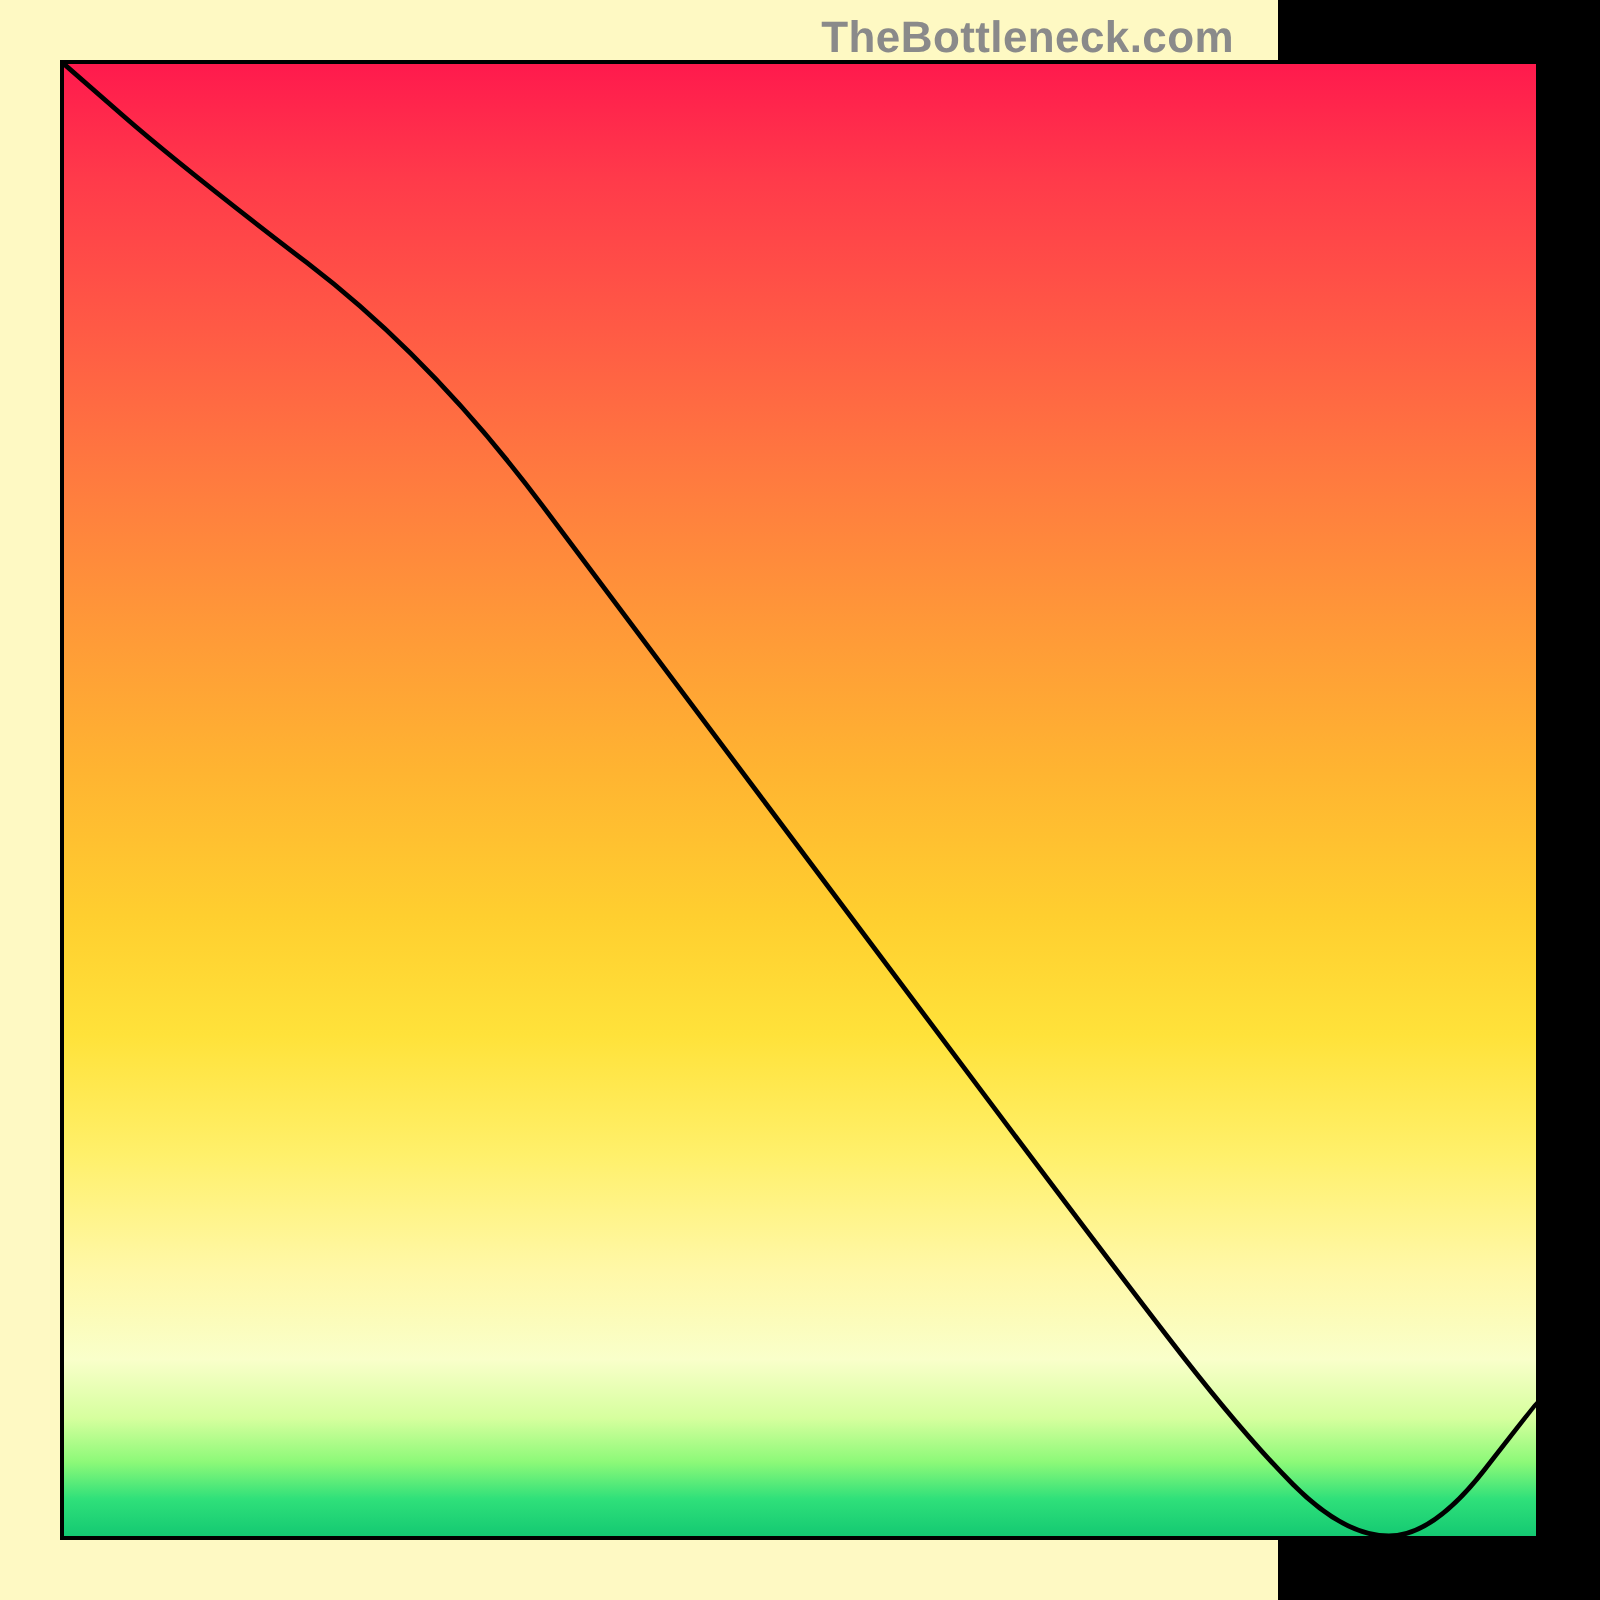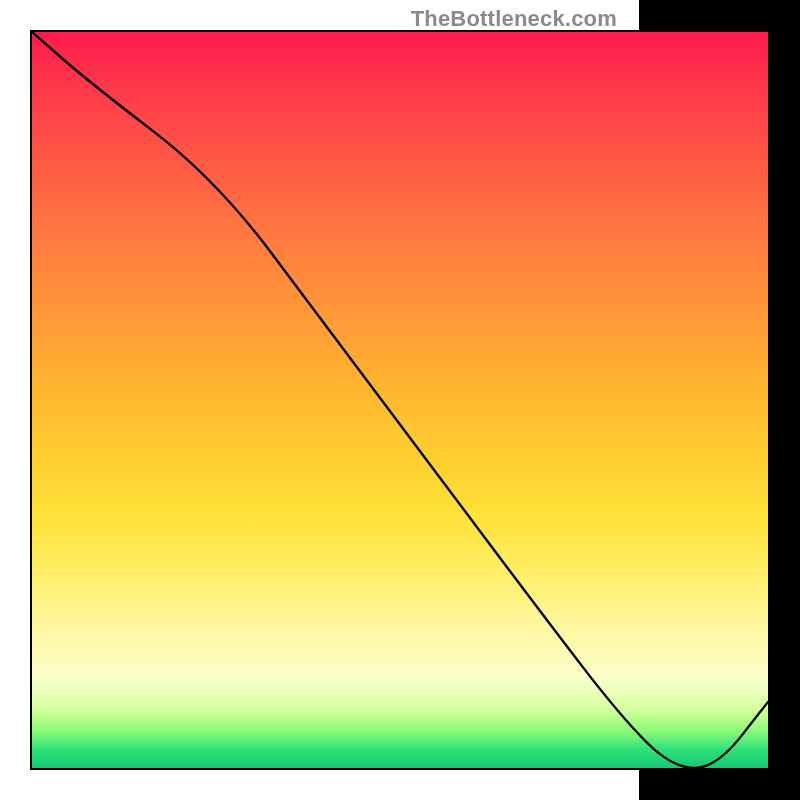--- a/index.html
+++ b/index.html
@@ -7,21 +7,21 @@
     padding: 0;
     width: 800px;
     height: 800px;
     background: #000;
     font-family: Arial, Helvetica, sans-serif;
   }
   .frame {
     position: relative;
     width: 639px;
     height: 800px;
-    background: #ffffff;
+    background: #fef9c3;
   }
   .watermark {
     position: absolute;
     top: 6px;
     right: 22px;
     color: #8a8a8a;
     font-size: 22px;
     font-weight: 600;
     letter-spacing: 0.2px;
   }

